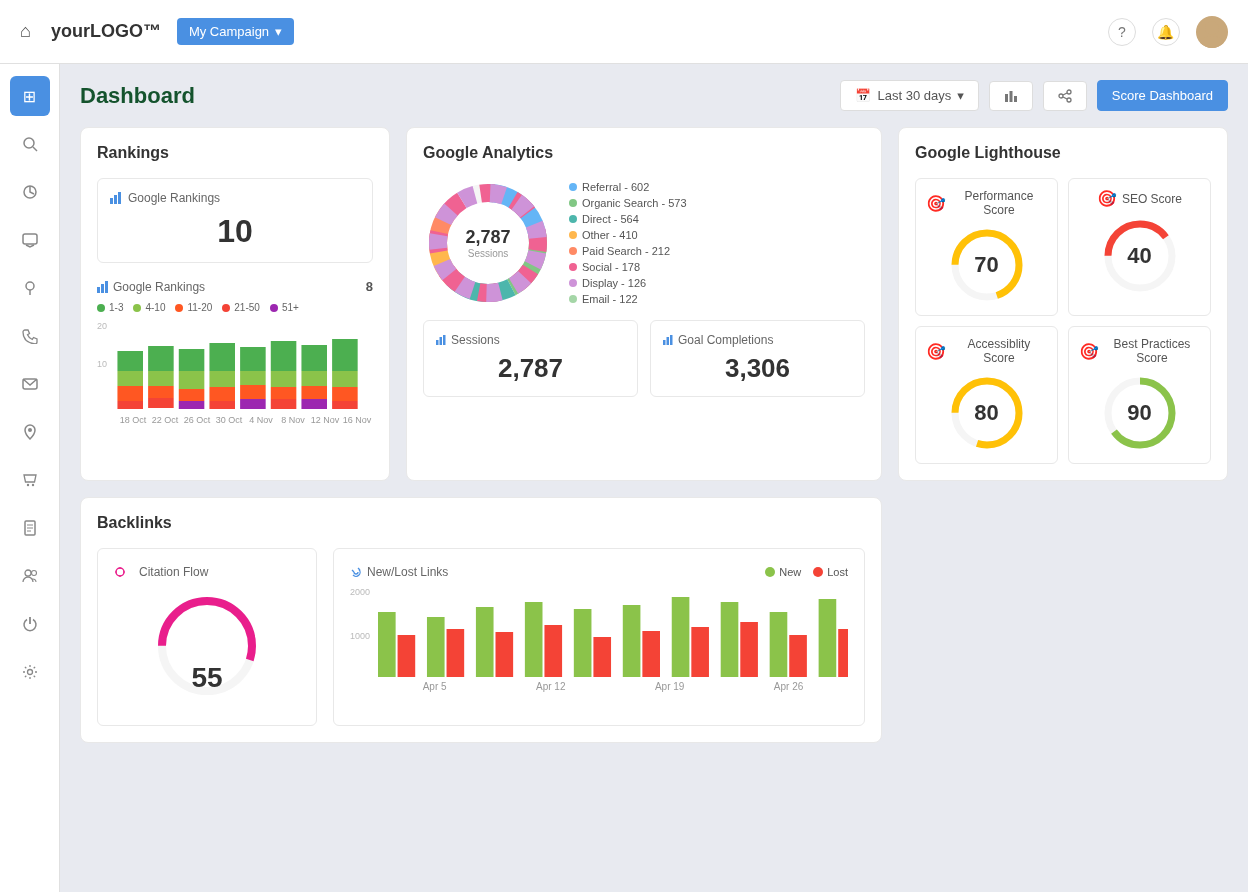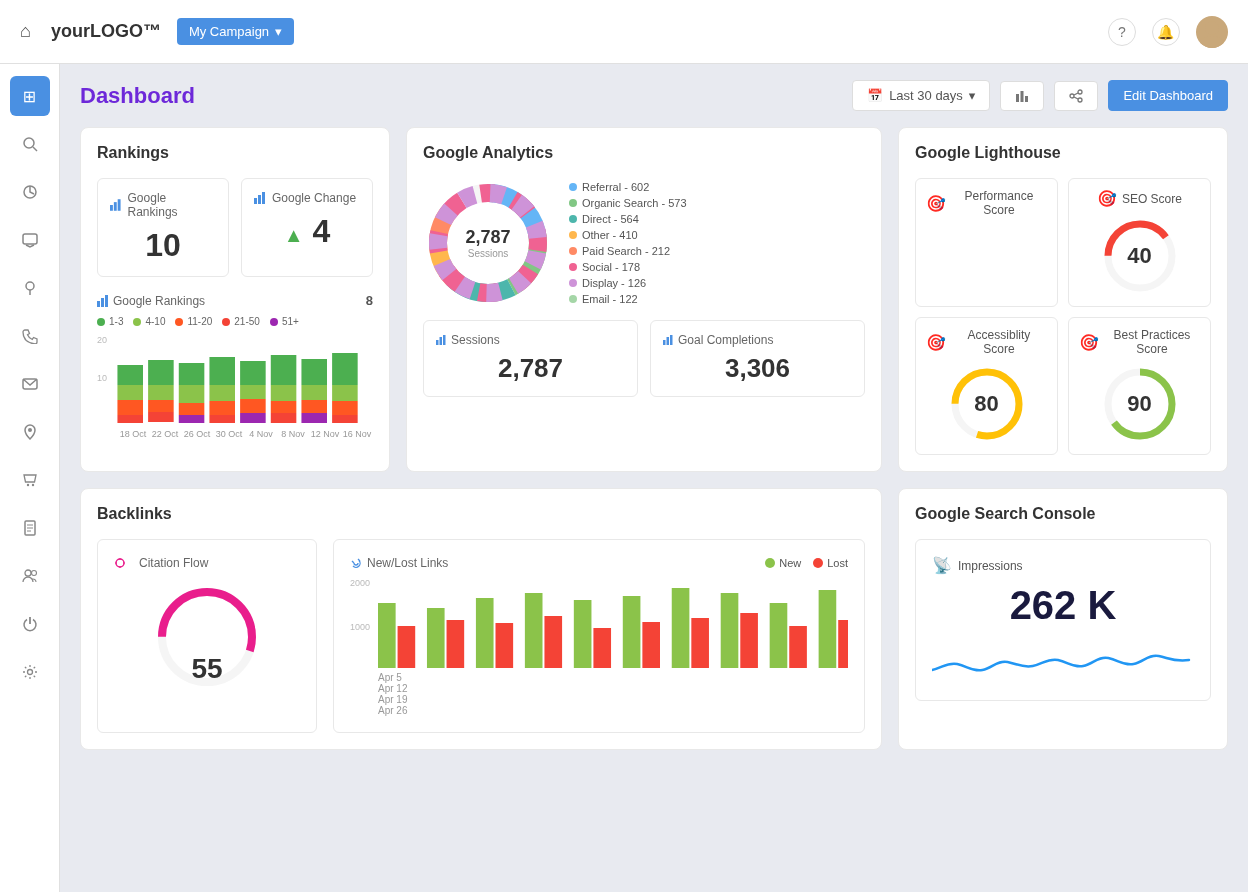--- a/index.html
+++ b/index.html
@@ -39,21 +39,21 @@
       width: 40px; height: 40px; display: flex; align-items: center; justify-content: center;
       border-radius: 6px; cursor: pointer; color: #888; font-size: 16px;
     }
     .sidebar-item.active { background: #4a90e2; color: #fff; }
     
     
     .content { flex: 1; padding: 16px 20px; overflow: auto; }
     
     
     .page-header { display: flex; align-items: center; margin-bottom: 16px; gap: 10px; }
-    .page-title { font-size: 22px; font-weight: 600; color: #6d28d9; flex: 1; }
+    .page-title { font-size: 22px; font-weight: 600; color: #14532d; flex: 1; }
     .header-btn {
       display: flex; align-items: center; gap: 6px;
       padding: 7px 14px; border-radius: 4px; font-size: 13px; cursor: pointer;
       border: 1px solid #ddd; background: #fff; color: #555;
     }
     .header-btn.primary { background: #4a90e2; color: #fff; border-color: #4a90e2; }
     
     .card {
       background: #fff; border-radius: 8px; border: 1px solid #e8e8e8;
       padding: 16px;
@@ -233,53 +233,39 @@
         </button>
         <button class="header-btn">
           <svg width="14" height="14" viewBox="0 0 14 14">
               <circle cx="11" cy="3" r="2" fill="none" stroke="#777" stroke-width="1.3"></circle>
               <circle cx="3" cy="7" r="2" fill="none" stroke="#777" stroke-width="1.3"></circle>
               <circle cx="11" cy="11" r="2" fill="none" stroke="#777" stroke-width="1.3"></circle>
               <line x1="5" y1="6" x2="9" y2="4" stroke="#777" stroke-width="1.3"></line>
               <line x1="5" y1="8" x2="9" y2="10" stroke="#777" stroke-width="1.3"></line>
             </svg>
         </button>
-        <button class="header-btn primary">Edit Dashboard</button>
+        <button class="header-btn primary">Score Dashboard</button>
       </div>
 
       <div style="display: grid; grid-template-columns: 310px 1fr 330px; gap: 16px; margin-bottom: 16px;">
 
         <div class="card rankings-card">
           <div class="card-title">Rankings</div>
           <div class="metric-row">
             <div class="metric-box">
               <div class="metric-label">
                 <svg width="12" height="12" viewBox="0 0 12 12">
                     <rect x="0" y="6" width="3" height="6" fill="#4a90e2"></rect>
                     <rect x="4" y="3" width="3" height="9" fill="#4a90e2"></rect>
                     <rect x="8" y="0" width="3" height="12" fill="#4a90e2"></rect>
                   </svg>
                 <span>Google Rankings</span>
               </div>
               <div class="metric-value">10</div>
             </div>
-            <div class="metric-box">
-              <div class="metric-label">
-                <svg width="12" height="12" viewBox="0 0 12 12">
-                    <rect x="0" y="6" width="3" height="6" fill="#4a90e2"></rect>
-                    <rect x="4" y="3" width="3" height="9" fill="#4a90e2"></rect>
-                    <rect x="8" y="0" width="3" height="12" fill="#4a90e2"></rect>
-                  </svg>
-                <span>Google Change</span>
-              </div>
-              <div class="metric-value">
-                <span style="color:#4caf50; font-size:20px;">▲</span>
-                <span>4</span>
-              </div>
-            </div>
           </div>
 
           <div class="chart-header">
             <div class="chart-label">
               <svg width="12" height="12" viewBox="0 0 12 12">
                   <rect x="0" y="6" width="3" height="6" fill="#4a90e2"></rect>
                   <rect x="4" y="3" width="3" height="9" fill="#4a90e2"></rect>
                   <rect x="8" y="0" width="3" height="12" fill="#4a90e2"></rect>
                 </svg>
               <span>Google Rankings</span>
@@ -459,20 +445,27 @@
 
         <div class="card lighthouse-card">
           <div class="card-title">Google Lighthouse</div>
           <div class="lighthouse-grid">
 
             <div class="score-box">
               <div class="score-label">
                 <span style="font-size:16px;">🎯</span>
                 <span>Performance Score</span>
               </div>
+              <div class="gauge-wrap">
+                <svg width="80" height="80" viewBox="0 0 80 80">
+                  <circle cx="40" cy="40" r="32" fill="none" stroke="#f5f5f5" stroke-width="7"></circle>
+                  <circle cx="40" cy="40" r="32" fill="none" stroke="#ffc107" stroke-width="7" stroke-dasharray="140.7 60.3" stroke-dashoffset="50.3" transform="rotate(-90 40 40)"></circle>
+                </svg>
+                <div class="gauge-value">70</div>
+              </div>
             </div>
 
             <div class="score-box">
               <div class="score-label">
                 <span style="font-size:16px;">🎯</span>
                 <span>SEO Score</span>
               </div>
               <div class="gauge-wrap">
                 <svg width="80" height="80" viewBox="0 0 80 80">
                   <circle cx="40" cy="40" r="32" fill="none" stroke="#f5f5f5" stroke-width="7"></circle>
@@ -587,41 +580,27 @@
                   <rect x="350" y="15" width="18" height="75" fill="#8bc34a"></rect>
                   <rect x="370" y="35" width="18" height="55" fill="#f44336"></rect>
 
                   <rect x="400" y="25" width="18" height="65" fill="#8bc34a"></rect>
                   <rect x="420" y="48" width="18" height="42" fill="#f44336"></rect>
 
                   <rect x="450" y="12" width="18" height="78" fill="#8bc34a"></rect>
                   <rect x="470" y="42" width="18" height="48" fill="#f44336"></rect>
                 </svg>
               </div>
-              <div style="display:flex;justify-content:space-around;margin-top:4px;padding-left:28px;flex-direction:column;">
+              <div style="display:flex;justify-content:space-around;margin-top:4px;padding-left:28px;">
                 <span style="font-size:10px;color:#999;">Apr 5</span>
                 <span style="font-size:10px;color:#999;">Apr 12</span>
                 <span style="font-size:10px;color:#999;">Apr 19</span>
                 <span style="font-size:10px;color:#999;">Apr 26</span>
               </div>
             </div>
           </div>
         </div>
 
-        <div class="card">
-          <div class="card-title">Google Search Console</div>
-          <div class="impressions-box">
-            <div class="impressions-header">
-              <span style="font-size:16px;">📡</span>
-              <span>Impressions</span>
-            </div>
-            <div class="impressions-value">262 K</div>
-            
-            <svg class="sparkline" viewBox="0 0 260 40" preserveAspectRatio="none">
-              <path d="M0 30 C10 28, 15 22, 25 24 C35 26, 40 32, 50 30 C60 28, 65 20, 75 22 C85 24, 90 28, 100 26 C110 24, 115 18, 125 20 C135 22, 140 28, 150 26 C160 24, 165 16, 175 18 C185 20, 190 26, 200 24 C210 22, 215 14, 225 16 C235 18, 240 22, 255 20" fill="none" stroke="#2196f3" stroke-width="2.5" stroke-linecap="round" stroke-linejoin="round"></path>
-            </svg>
-          </div>
-        </div>
       </div>
 
     </div>
   </div>
 </div>
 
 </body></html>

